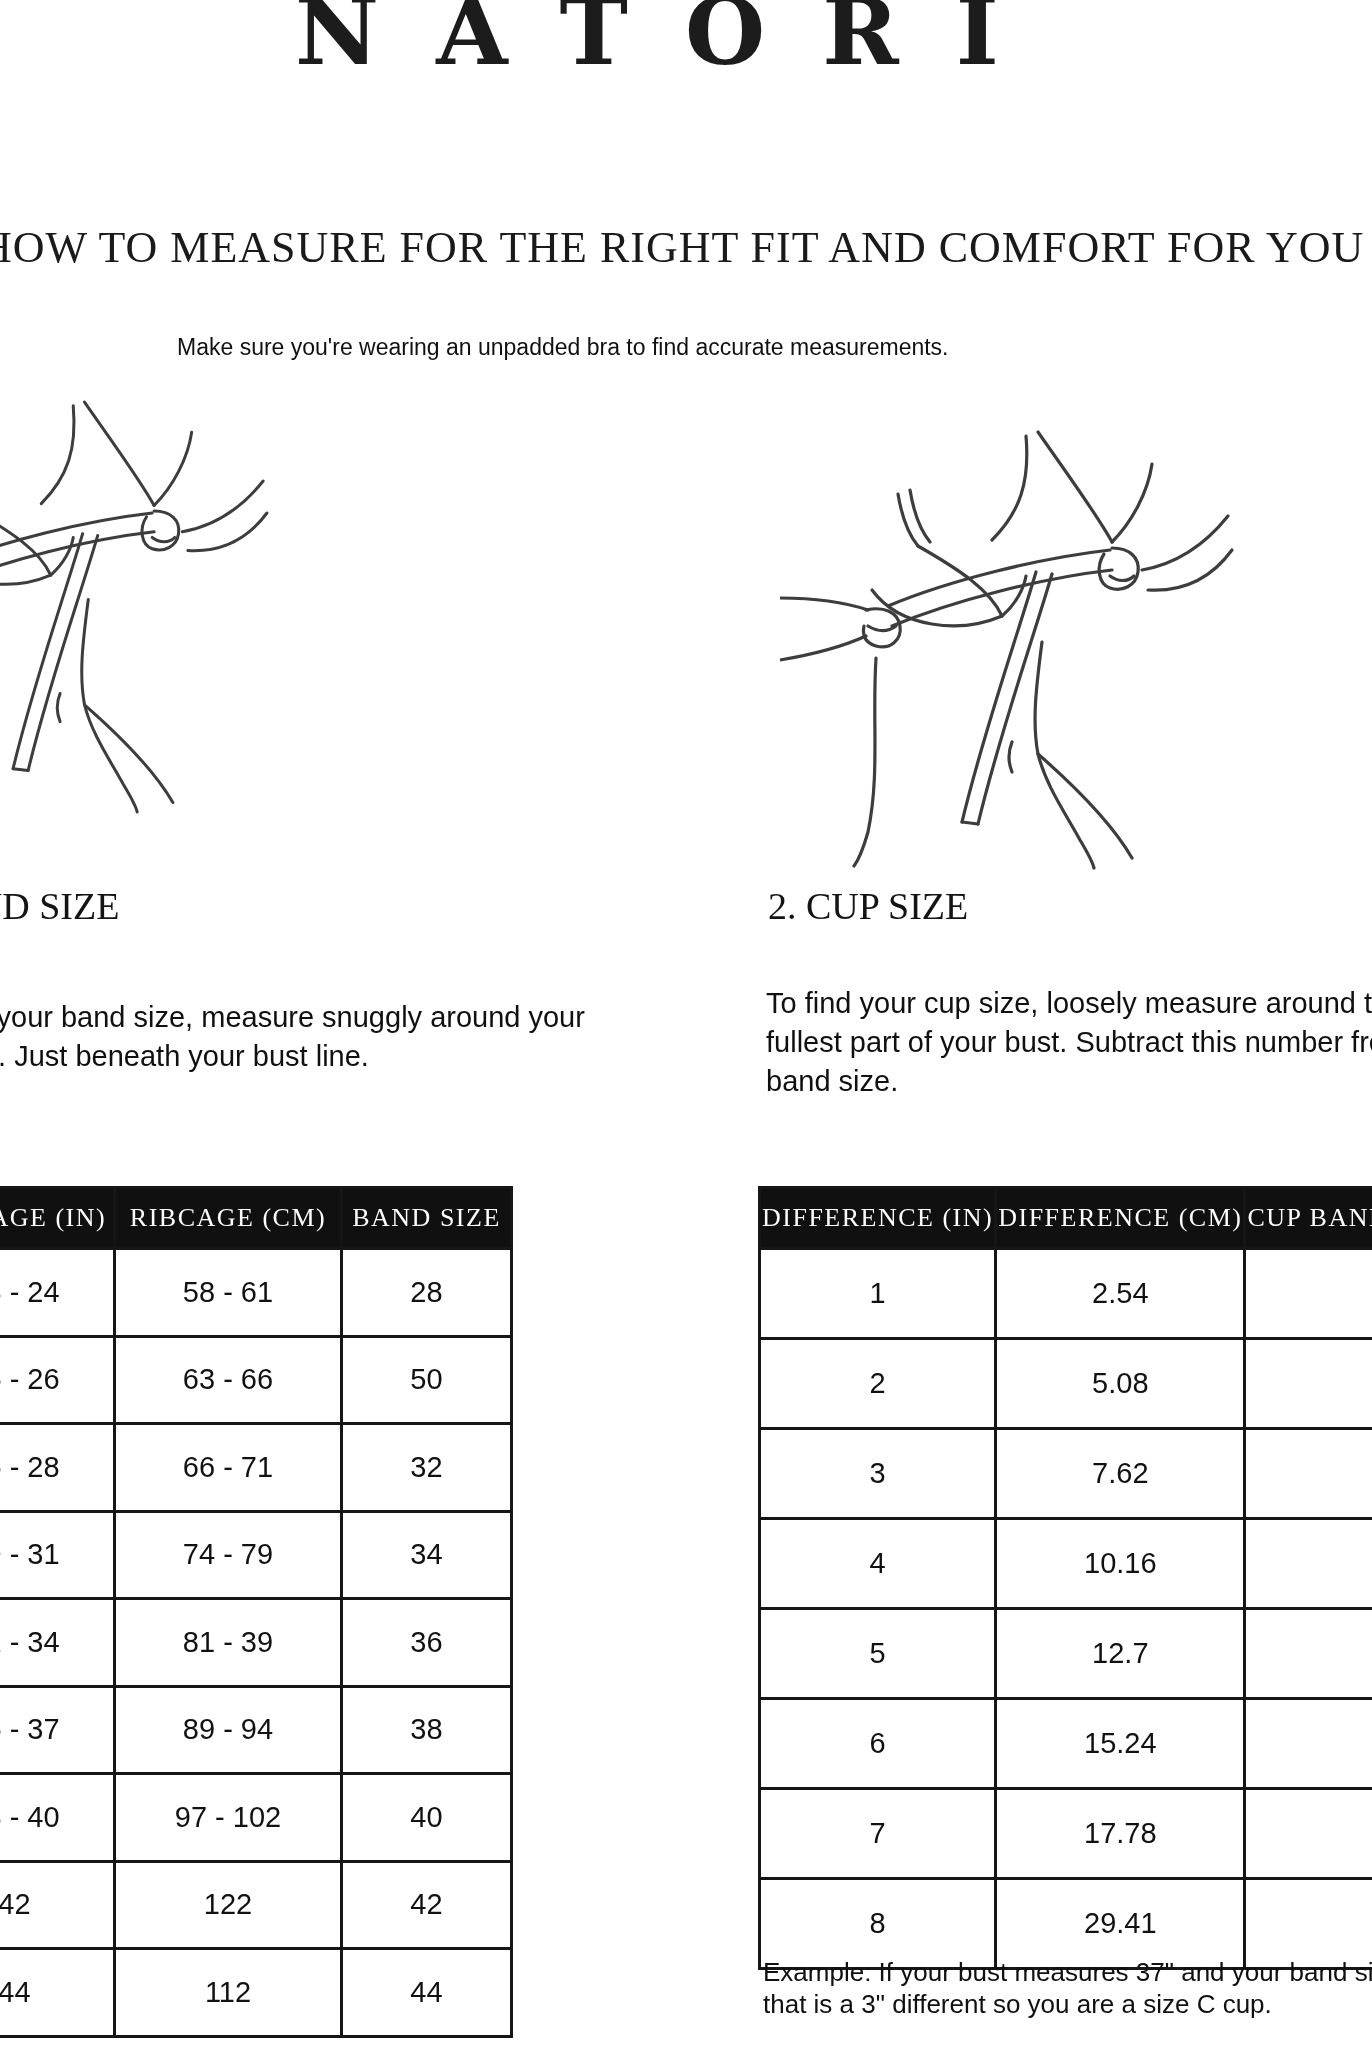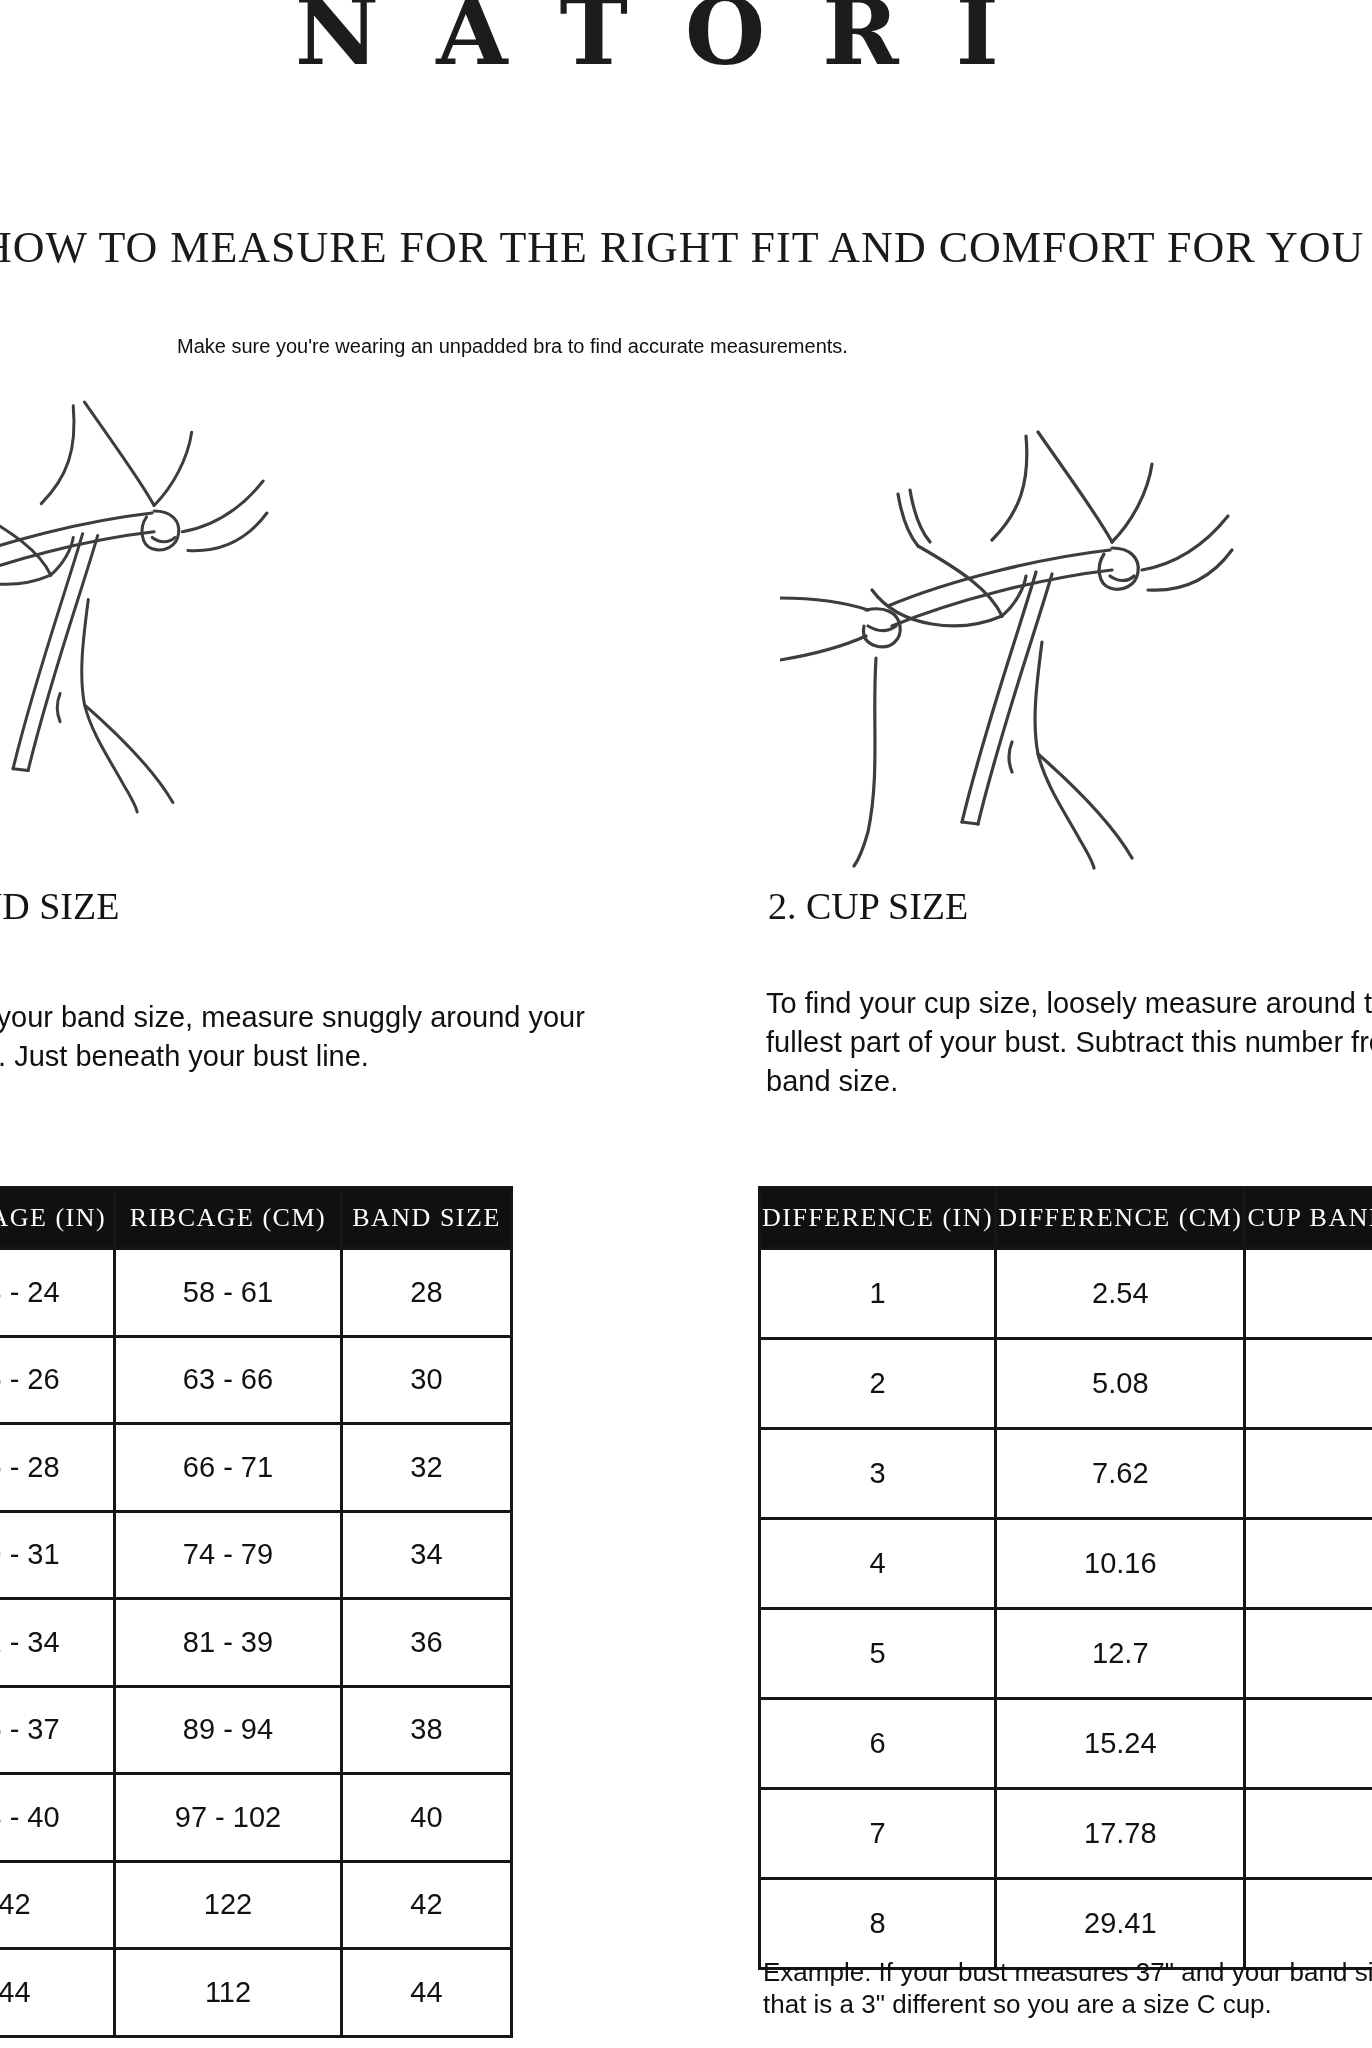--- a/index.html
+++ b/index.html
@@ -24,21 +24,21 @@
   .heading{
     left:-20px;top:222px;
     font-family:"Liberation Serif", serif;
     font-size:44px;line-height:1.2;
     letter-spacing:1px;
     color:#1a1a1a;
     white-space:nowrap;
   }
   .subtitle{
     left:177px;top:334px;
-    font-size:20px;line-height:1.2;
+    font-size:23px;line-height:1.2;
     color:#111;
     white-space:nowrap;
   }
   .illus{stroke:#3d3d3d;fill:none;stroke-width:3.2;stroke-linecap:round;}
   .illus-left{left:-158px;top:400px;}
   .illus-right{left:780px;top:430px;}
   .section-title{
     font-family:"Liberation Serif", serif;
     font-size:38px;line-height:1.2;
     color:#141414;
@@ -183,21 +183,21 @@
   </thead>
   <tbody>
       <tr>
         <td>23 - 24</td>
         <td>58 - 61</td>
         <td>28</td>
       </tr>
       <tr>
         <td>25 - 26</td>
         <td>63 - 66</td>
-        <td>30</td>
+        <td>50</td>
       </tr>
       <tr>
         <td>26 - 28</td>
         <td>66 - 71</td>
         <td>32</td>
       </tr>
       <tr>
         <td>29 - 31</td>
         <td>74 - 79</td>
         <td>34</td>

